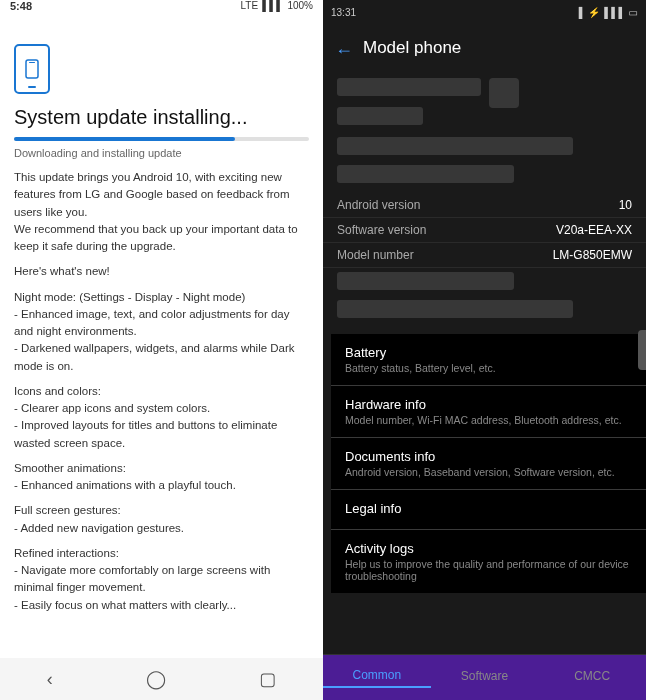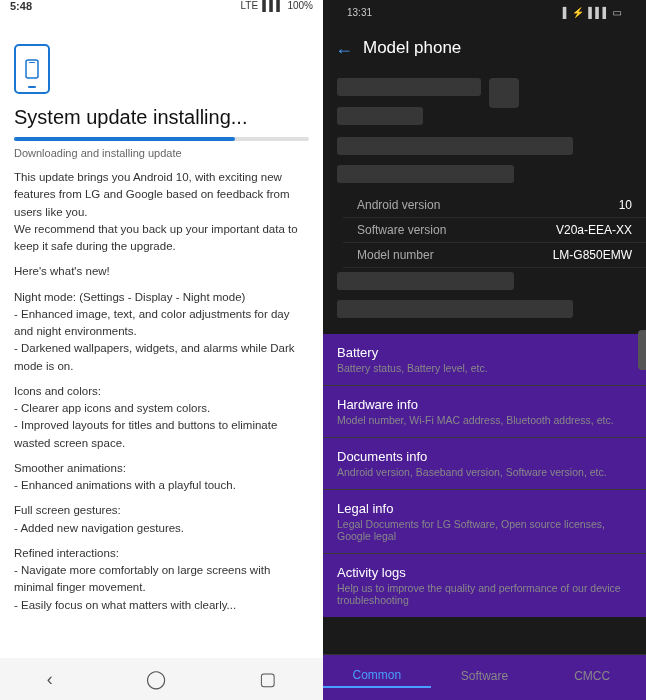--- a/index.html
+++ b/index.html
@@ -126,21 +126,21 @@
       color: #fff;
       position: relative;
     }
 
     .right-status-bar {
       height: 24px;
       background: #1a1a1a;
       display: flex;
       align-items: center;
       justify-content: space-between;
-      padding: 0 24px;
+      padding: 0 8px;
       font-size: 10px;
       color: #ccc;
     }
 
     .right-status-icons { display: flex; gap: 3px; align-items: center; }
 
     .right-header {
       height: 48px;
       background: #1a1a1a;
       display: flex;
@@ -173,29 +173,28 @@
     .blurred-row.med { width: 80%; }
     .blurred-row.full { width: 100%; }
     .blurred-row.half { width: 45%; }
 
     .info-row {
       display: flex;
       justify-content: space-between;
       padding: 5px 14px;
       border-bottom: 1px solid #2a2a2a;
       font-size: 12px;
-      margin-left: 20px;
     }
 
     .info-label { color: #aaa; }
     .info-value { color: #fff; font-size: 12px; }
 
     .menu-section {
-      background: #4c1d95;
-      margin: 6px 0 0 0;
+      background: #000000;
+      margin: 6px 0 0 8px;
     }
 
     .menu-item {
       padding: 11px 14px;
       border-bottom: 1px solid #3a3a3a;
       cursor: pointer;
     }
 
     .menu-item-title {
       font-size: 13px;
@@ -378,21 +377,20 @@
       <div class="menu-item">
         <div class="menu-item-title">Hardware info</div>
         <div class="menu-item-desc">Model number, Wi-Fi MAC address, Bluetooth address, etc.</div>
       </div>
       <div class="menu-item">
         <div class="menu-item-title">Documents info</div>
         <div class="menu-item-desc">Android version, Baseband version, Software version, etc.</div>
       </div>
       <div class="menu-item">
         <div class="menu-item-title">Legal info</div>
-        <div class="menu-item-desc">Legal Documents for LG Software, Open source licenses, Google legal</div>
       </div>
       <div class="menu-item" style="border-bottom: none;">
         <div class="menu-item-title">Activity logs</div>
         <div class="menu-item-desc">Help us to improve the quality and performance of our device troubleshooting</div>
       </div>
     </div>
 
   </div>
 
   <div class="side-handle"></div>

